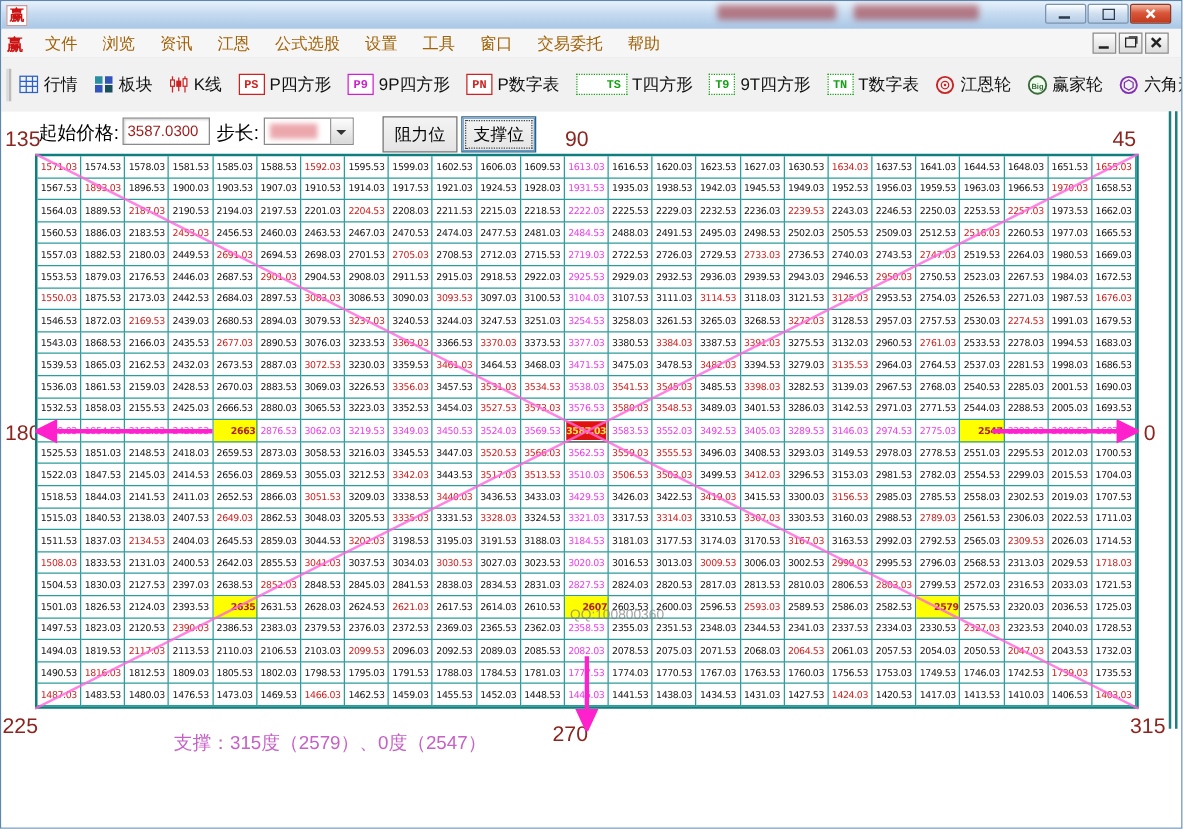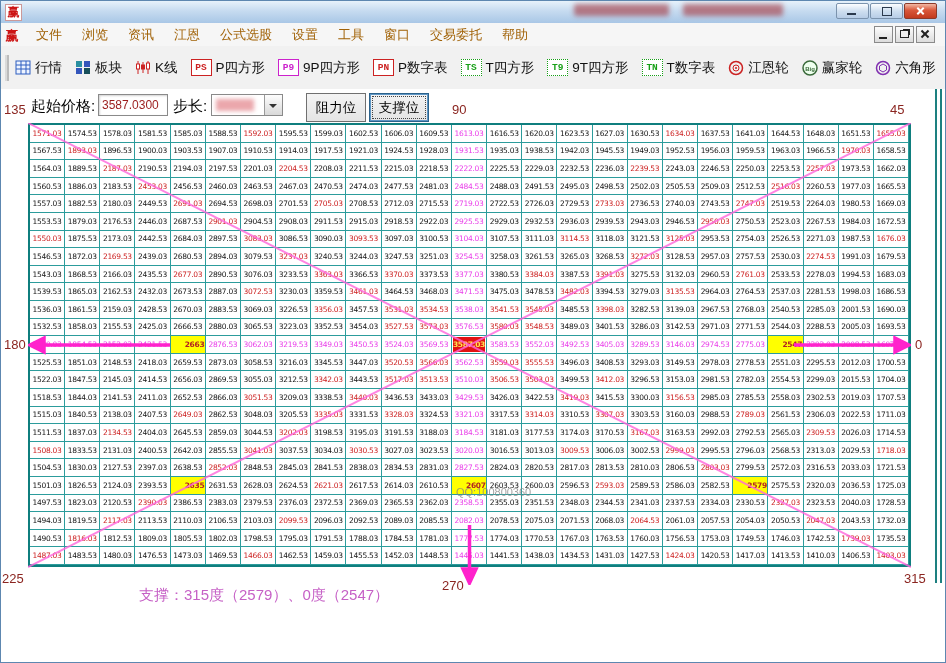--- a/index.html
+++ b/index.html
@@ -46,21 +46,21 @@
     box-shadow:inset 1px 1px 2px rgba(0,0,0,.18);font-size:12px;color:#9b1c1c;padding:0 3px;font-family:"Liberation Sans",sans-serif;}
   .combo{position:absolute;left:210px;top:5px;width:72px;height:22px;border:1px solid #8a8a8a;background:#fff;box-sizing:border-box;}
   .combo .blurval{position:absolute;left:4px;top:4px;width:38px;height:12px;background:rgba(210,60,70,.45);filter:blur(2px);}
   .combo .drop{position:absolute;right:0;top:0;width:17px;height:100%;background:linear-gradient(#fdfdfd,#d9d9d9);border-left:1px solid #9a9a9a;}
   .combo .arr{position:absolute;right:5px;top:9px;width:0;height:0;border:4px solid transparent;border-top-color:#333;}
   .pushbtn{position:absolute;top:4px;width:60px;height:29px;font-size:13.5px;color:#000;
     background:linear-gradient(#f4f4f4,#e4e4e4);border:1px solid #707070;font-family:"Liberation Sans","DejaVu Sans",sans-serif;}
   .pushbtn.focused{border:1px solid #2c628b;box-shadow:0 0 0 1px #5e96c4 inset;outline:1px dotted #444;outline-offset:-4px;}
   .title-badge{position:absolute;left:538px;top:3px;width:134px;height:25px;border:2px solid #e23ee2;
     color:#e23ee2;font-size:15px;display:flex;align-items:center;justify-content:center;letter-spacing:1px;}
-  .angle{position:absolute;font-size:13px;color:#8b2520;}
+  .angle{position:absolute;font-size:17px;color:#8b2520;}
   
   .gann-grid{position:absolute;left:27px;top:34px;width:883px;height:444px;
     display:grid;grid-template-columns:repeat(25,1fr);grid-template-rows:repeat(25,1fr);
     border:2px solid #0f7e7e;box-sizing:border-box;background:#fff;}
   .cell{border-right:1px solid #2c9c9c;border-bottom:1px solid #2c9c9c;
     font-size:7.5px;letter-spacing:-0.3px;color:#141414;display:flex;align-items:center;justify-content:center;
     overflow:hidden;font-family:"DejaVu Sans",sans-serif;}
   .cell.pink{color:#e93ee9;}
   .cell.red{color:#cc2222;}
   .cell.hl{background:#ffff00;color:#b22222;font-weight:bold;padding-left:26px;}
@@ -173,21 +173,21 @@
         </span>
         <span class="titem">
           <span class="icon badge b-solid" style="color: rgb(204, 34, 204);">P9</span>
           <span>9P四方形</span>
         </span>
         <span class="titem">
           <span class="icon badge b-solid" style="color: rgb(204, 34, 34);">PN</span>
           <span>P数字表</span>
         </span>
         <span class="titem">
-          <span class="icon badge b-dot" style="color: rgb(24, 160, 24);">TS</span>
+          <span class="icon badge b-dot" style="color: rgb(24, 160, 24); padding-left: 20px;">TS</span>
           <span>T四方形</span>
         </span>
         <span class="titem">
           <span class="icon badge b-dot" style="color: rgb(24, 160, 24);">T9</span>
           <span>9T四方形</span>
         </span>
         <span class="titem">
           <span class="icon badge b-dot" style="color: rgb(24, 160, 24);">TN</span>
           <span>T数字表</span>
         </span>

